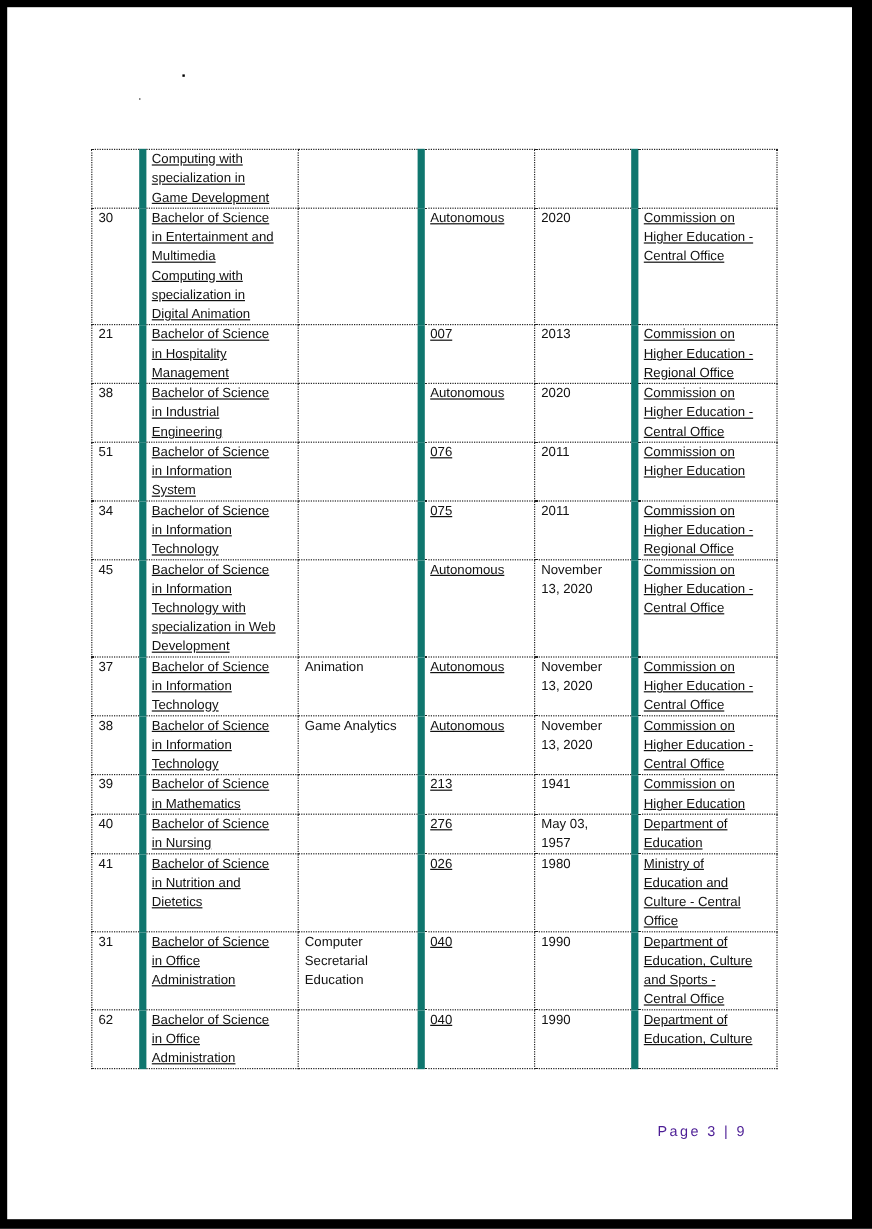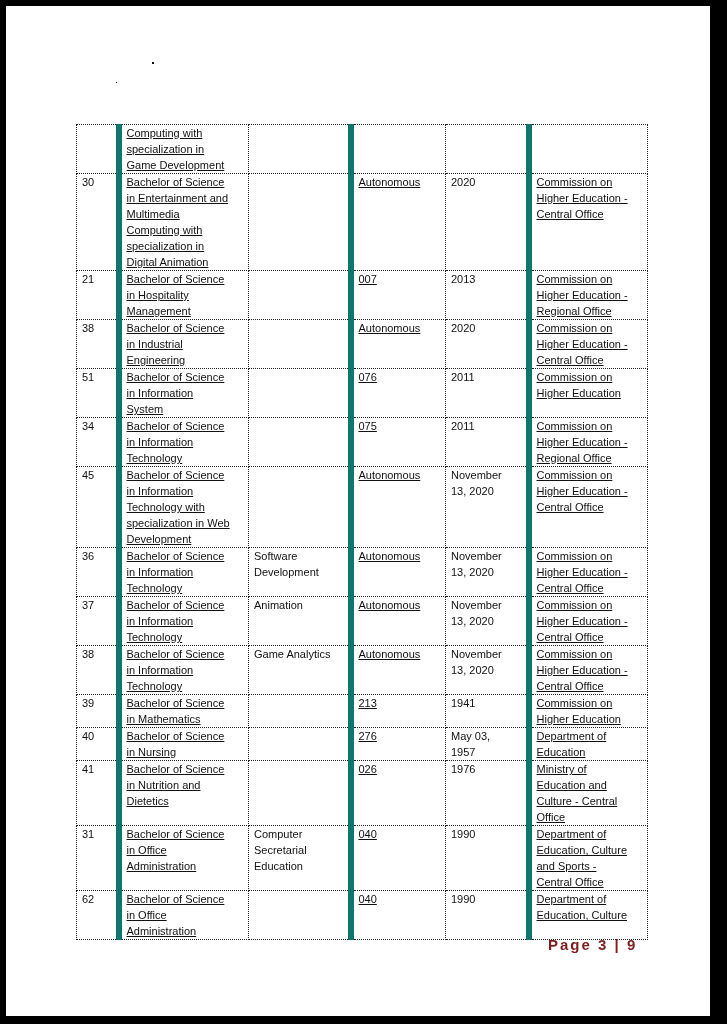--- a/index.html
+++ b/index.html
@@ -21,21 +21,21 @@
   table.doc td {
     border: 1px dotted #222; vertical-align: top; padding: 0 5px;
     overflow: hidden;
   }
   table.doc td.c { }
   table.doc td.solidl { border-left: 6px solid #0f766e; text-decoration: underline; }
   col.c1 { width: 42px; } col.c2 { width: 130px; } col.c3 { width: 102px; }
   col.c4 { width: 95px; } col.c5 { width: 83px; } col.c6 { width: 119px; }
   .footer {
     position: absolute; left: 542px; top: 930px;
-    font-size: 15px; font-weight: bold; letter-spacing: 2px; color: #7f1d1d;
+    font-size: 12px; font-weight: normal; letter-spacing: 2px; color: #4c1d95;
   }
   .pl { white-space: pre-line; }
 </style>
 </head>
 <body>
 
 <div class="page">
   <div class="dot" style="left:146px;top:56px;"></div>
   <div class="dot" style="left:110px;top:76px;width:1px;height:1px;"></div>
 
@@ -130,34 +130,20 @@
 Development</td>
     <td class="pl c"></td>
     <td class="pl c solidl">Autonomous</td>
     <td class="pl c">November
 13, 2020</td>
     <td class="pl c solidl">Commission on
 Higher Education -
 Central Office</td>
   </tr>
         <tr>
-    <td class="pl">36</td>
-    <td class="pl solidl">Bachelor of Science
-in Information
-Technology</td>
-    <td class="pl c">Software
-Development</td>
-    <td class="pl c solidl">Autonomous</td>
-    <td class="pl c">November
-13, 2020</td>
-    <td class="pl c solidl">Commission on
-Higher Education -
-Central Office</td>
-  </tr>
-        <tr>
     <td class="pl">37</td>
     <td class="pl solidl">Bachelor of Science
 in Information
 Technology</td>
     <td class="pl c">Animation</td>
     <td class="pl c solidl">Autonomous</td>
     <td class="pl c">November
 13, 2020</td>
     <td class="pl c solidl">Commission on
 Higher Education -
@@ -197,21 +183,21 @@
     <td class="pl c solidl">Department of
 Education</td>
   </tr>
         <tr>
     <td class="pl">41</td>
     <td class="pl solidl">Bachelor of Science
 in Nutrition and
 Dietetics</td>
     <td class="pl c"></td>
     <td class="pl c solidl">026</td>
-    <td class="pl c">1976</td>
+    <td class="pl c">1980</td>
     <td class="pl c solidl">Ministry of
 Education and
 Culture - Central
 Office</td>
   </tr>
         <tr>
     <td class="pl">31</td>
     <td class="pl solidl">Bachelor of Science
 in Office
 Administration</td>

